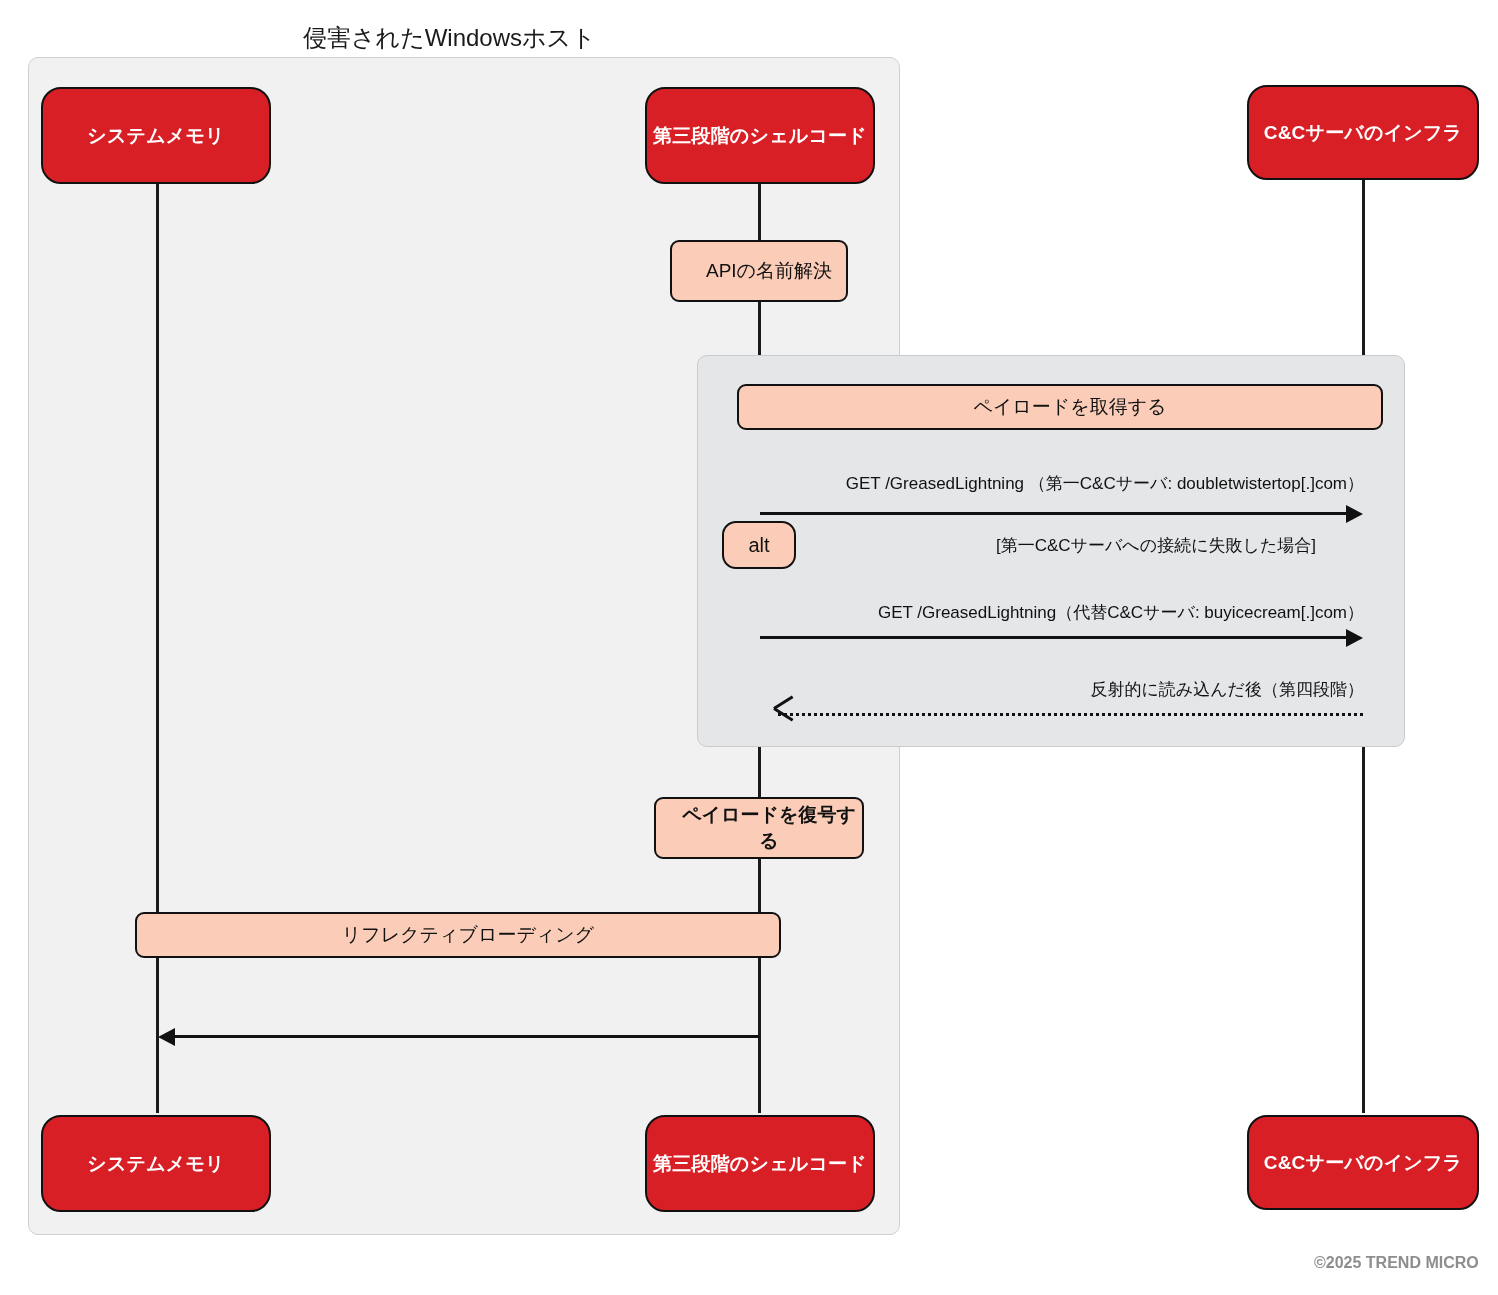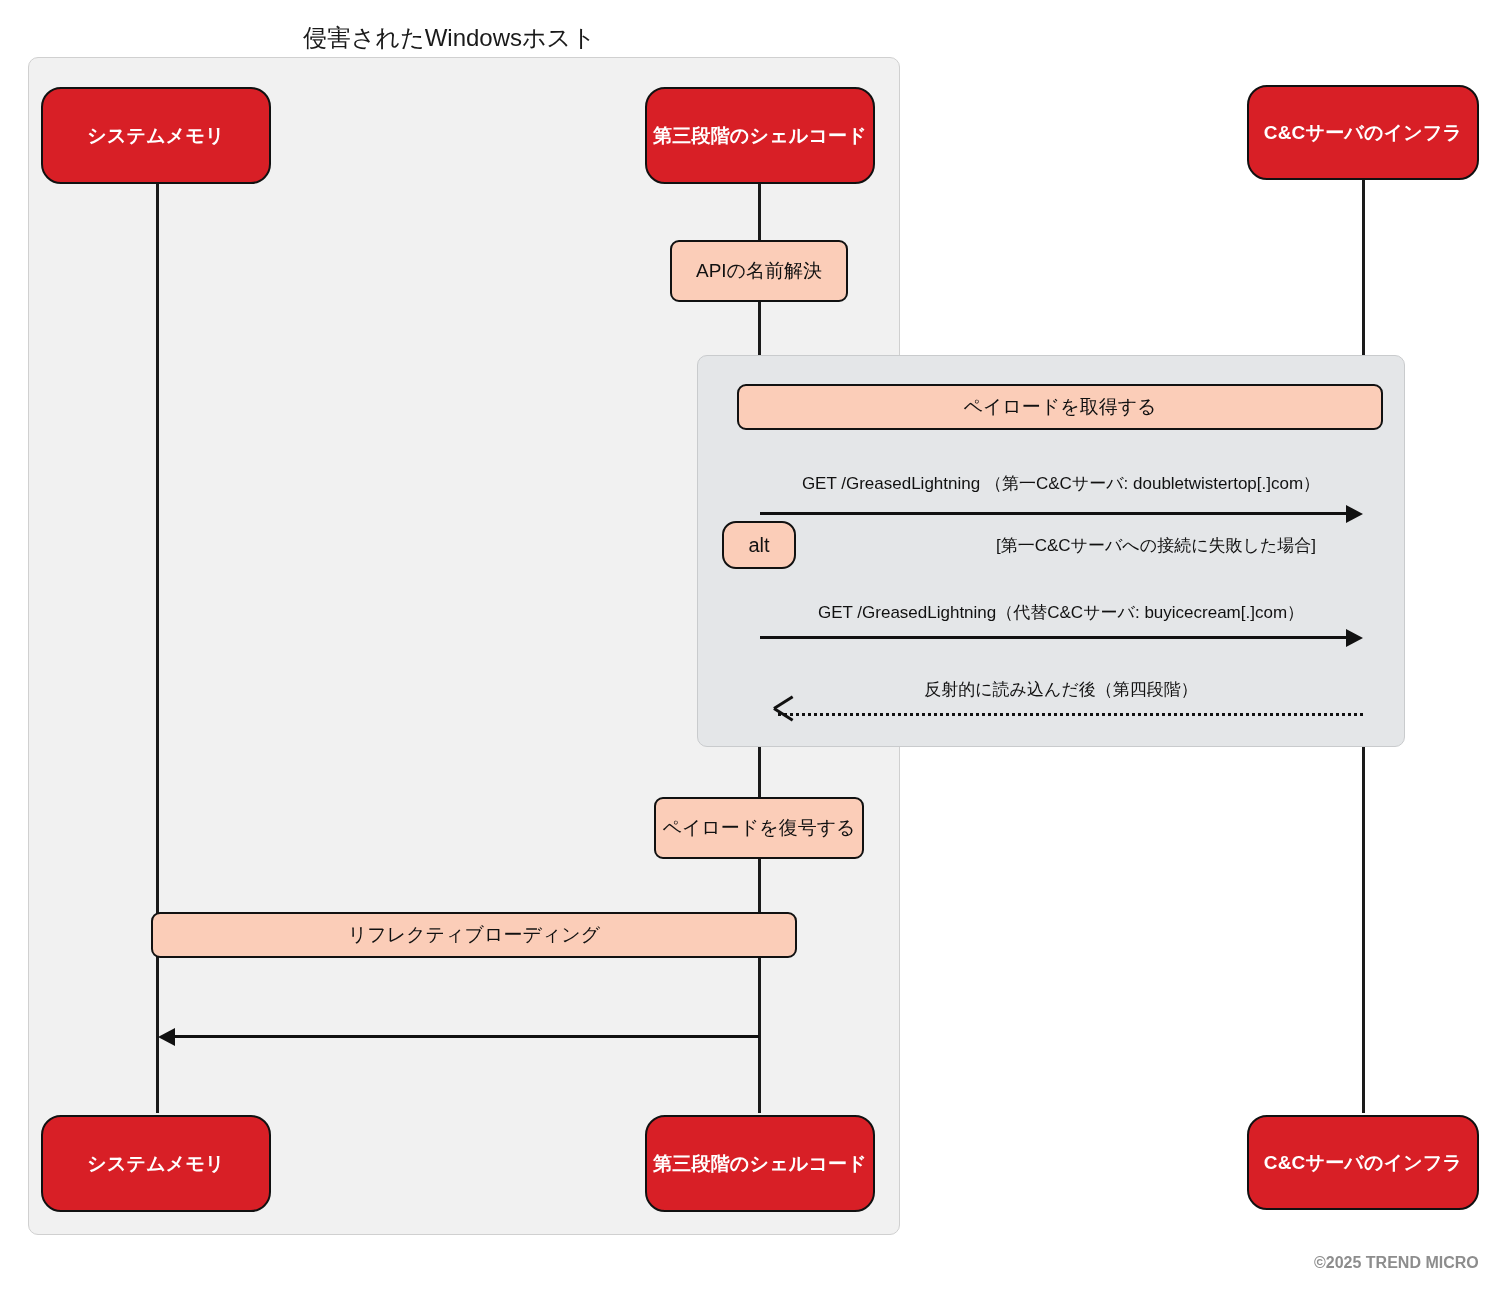--- a/index.html
+++ b/index.html
@@ -64,20 +64,21 @@
     box-sizing: border-box;
     background: #fbcdb8;
     border: 2px solid #111111;
     border-radius: 9px;
     display: flex;
     align-items: center;
     justify-content: center;
     text-align: center;
     font-size: 19px;
     color: #111111;
+    padding-left: 20px;
   }
 
   
   .fragment {
     position: absolute;
     box-sizing: border-box;
     background: #e4e6e8;
     border: 1px solid #c9cbcd;
     border-radius: 10px;
   }
@@ -100,21 +101,21 @@
     white-space: nowrap;
     text-align: center;
   }
 
   
   .msg-label {
     position: absolute;
     font-size: 17px;
     color: #111111;
     white-space: nowrap;
-    text-align: center;
+    text-align: right;
   }
   .msg-line {
     position: absolute;
     height: 0;
     border-top: 3px solid #111111;
   }
   .msg-line.dotted {
     border-top: 3px dotted #111111;
   }
   .arrowhead-right {
@@ -205,25 +206,25 @@
   <div class="frag-cond" style="left:806px; top:534px; width:700px;">[第一C&amp;Cサーバへの接続に失敗した場合]</div>
 
   <div class="msg-label" style="left:758px; top:601px; width:606px;">GET /GreasedLightning（代替C&amp;Cサーバ: buyicecream[.]com）</div>
   <div class="msg-line" style="left:760px; top:636px; width:588px;"></div>
   <div class="arrowhead-right" style="left:1346px; top:629px;"></div>
 
   <div class="msg-label" style="left:758px; top:678px; width:606px;">反射的に読み込んだ後（第四段階）</div>
   <div class="msg-line dotted" style="left:778px; top:713px; width:585px;"></div>
   <div class="arrow-open-left" style="left:774px; top:702px;"></div>
 
-  <div class="note" style="left:654px; top:797px; width:210px; height:62px;">
+  <div class="note" style="left:654px; top:797px; width:210px; height:62px;font-weight:bold;">
     <span>ペイロードを復号する</span>
   </div>
 
-  <div class="note" style="left:135px; top:912px; width:646px; height:46px;margin-left:16px;">
+  <div class="note" style="left:135px; top:912px; width:646px; height:46px;">
     <span>リフレクティブローディング</span>
   </div>
 
   <div class="msg-line" style="left:174px; top:1035px; width:585px;"></div>
   <div class="arrowhead-left" style="left:158px; top:1028px;"></div>
 
   <div class="actor" style="left:41px; top:1115px; width:230px; height:97px;">
     <span>システムメモリ</span>
   </div>
   <div class="actor" style="left:645px; top:1115px; width:230px; height:97px;">

